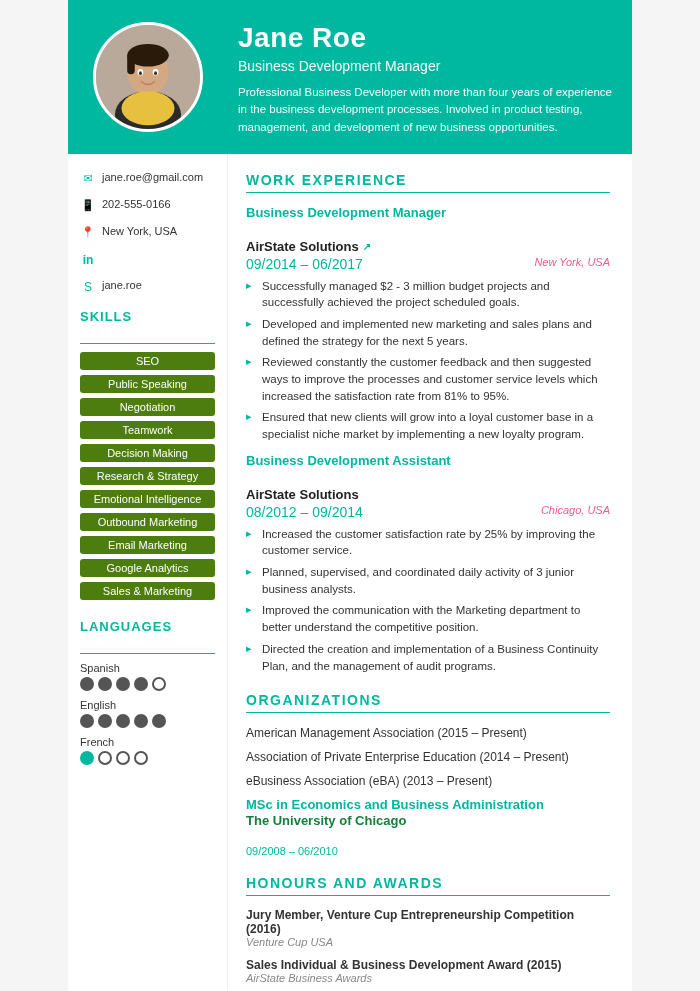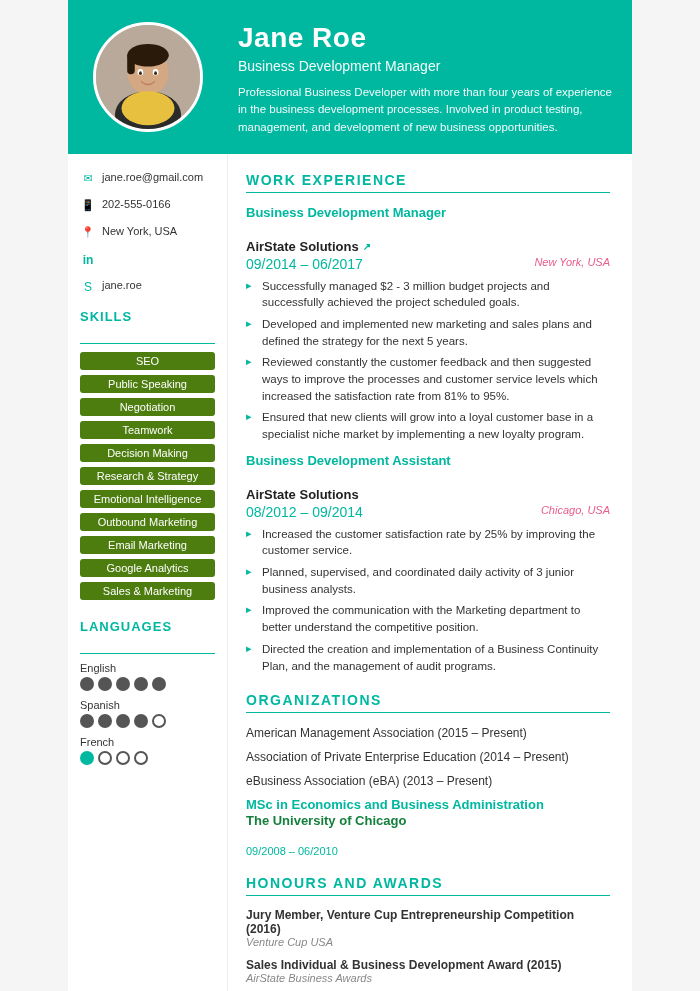--- a/index.html
+++ b/index.html
@@ -289,37 +289,37 @@
 
       <div class="sidebar-section-title">SKILLS</div>
       <div>
         
       <div class="skill-tag">SEO</div><div class="skill-tag">Public Speaking</div><div class="skill-tag">Negotiation</div><div class="skill-tag">Teamwork</div><div class="skill-tag">Decision Making</div><div class="skill-tag">Research &amp; Strategy</div><div class="skill-tag">Emotional Intelligence</div><div class="skill-tag">Outbound Marketing</div><div class="skill-tag">Email Marketing</div><div class="skill-tag">Google Analytics</div><div class="skill-tag">Sales &amp; Marketing</div></div>
 
       <div class="sidebar-section-title">LANGUAGES</div>
       <div>
 
       <div class="lang-item">
+            <div class="lang-name">Spanish</div>
+            <div class="lang-dots">
+              <div class="dot filled"></div>
+              <div class="dot filled"></div>
+              <div class="dot filled"></div>
+              <div class="dot filled"></div>
+              <div class="dot"></div>
+            </div>
+          </div>
+          <div class="lang-item">
             <div class="lang-name">English</div>
             <div class="lang-dots">
               <div class="dot filled"></div>
               <div class="dot filled"></div>
               <div class="dot filled"></div>
               <div class="dot filled"></div>
               <div class="dot filled"></div>
-            </div>
-          </div>
-          <div class="lang-item">
-            <div class="lang-name">Spanish</div>
-            <div class="lang-dots">
-              <div class="dot filled"></div>
-              <div class="dot filled"></div>
-              <div class="dot filled"></div>
-              <div class="dot filled"></div>
-              <div class="dot"></div>
             </div>
           </div>
           <div class="lang-item">
             <div class="lang-name">French</div>
             <div class="lang-dots">
               <div class="dot teal"></div>
               <div class="dot"></div>
               <div class="dot"></div>
               <div class="dot"></div>
             </div>

